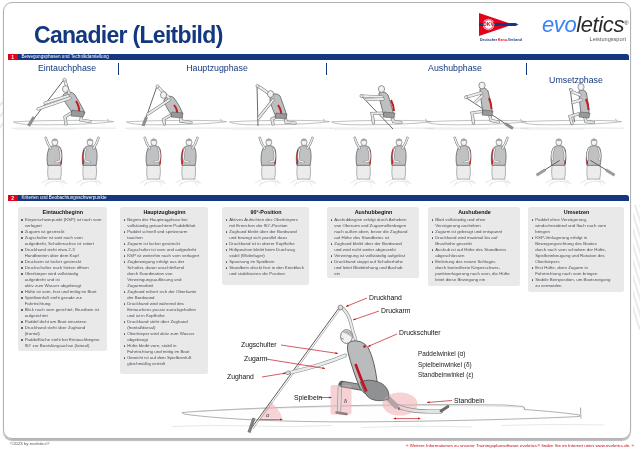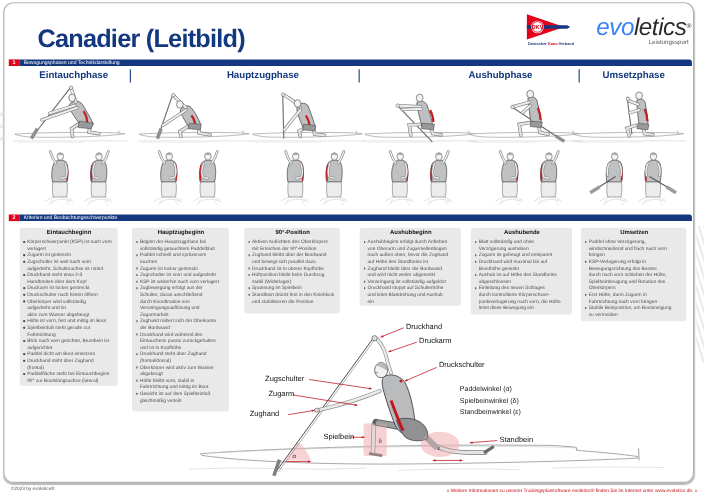--- a/index.html
+++ b/index.html
@@ -2,21 +2,21 @@
 <html><head>
 <meta charset="utf-8">
 <style>
 html,body{margin:0;padding:0;}
 body{width:640px;height:453px;background:#fff;font-family:"Liberation Sans",sans-serif;position:relative;overflow:hidden;}
 .page{position:absolute;left:3px;top:2px;width:626px;height:435px;border:1.5px solid #b2b2b2;border-radius:9px;box-shadow:0 1.5px 1px rgba(0,0,0,.28);}
 .title{position:absolute;left:10px;top:21.5px;font-size:23px;font-weight:bold;color:#14387f;letter-spacing:-0.7px;margin-left:24px;}
 .bar{position:absolute;left:8px;height:6px;display:flex;}
 .bar .num{width:9.5px;background:#e2001a;color:#fff;font-size:5px;font-weight:bold;text-align:center;line-height:6.4px;}
 .bar .lbl{background:#14387f;color:#fff;font-size:4.6px;line-height:6.4px;padding-left:4px;flex:1;border-radius:0 2.5px 0 0;}
-.phasehead{position:absolute;top:63px;font-size:8.8px;font-weight:bold;color:#14387f;transform:translateX(-50%);white-space:nowrap;}
+.phasehead{position:absolute;top:63px;font-size:8.8px;font-weight:normal;color:#14387f;transform:translateX(-50%);white-space:nowrap;}
 .pdiv{position:absolute;top:63px;width:1px;height:12px;background:#14387f;}
 .col{position:absolute;background:#e9e9e9;border-radius:2.5px;padding:1px 2px 0 3px;box-sizing:border-box;}
 .col h3{margin:1px 0 2px 0;font-size:5.4px;text-align:center;color:#111;line-height:6px;}
 .col ul{margin:0;padding:0;list-style:none;}
 .col li{font-size:4.4px;line-height:6px;color:#4a4e54;padding-left:4.2px;position:relative;margin:0;white-space:nowrap;}
 .col li:before{content:"";position:absolute;left:0.6px;top:2.4px;width:1.5px;height:1.5px;border-radius:50%;background:#4a4e54;}
 .footL{position:absolute;left:10px;top:441px;font-size:4.3px;color:#555;}
 .footR{position:absolute;right:6px;top:442.5px;font-size:4.4px;color:#c00914;}
 .lab{position:absolute;font-size:6.8px;font-weight:normal;color:#111;white-space:nowrap;}
 .wink{position:absolute;left:418px;font-size:6.4px;color:#1a1a1a;white-space:nowrap;}
@@ -38,23 +38,23 @@
 
 <div style="position:absolute;left:542px;top:12px;width:92px;text-align:left;font-style:italic;font-size:22px;letter-spacing:-0.4px;color:#2b2b2b;font-family:'Liberation Sans',sans-serif;"><span style="color:#3b82f6;">evo</span>letics<span style="font-size:6px;vertical-align:7px;">®</span></div>
 <div style="position:absolute;left:542px;top:36px;width:84px;text-align:right;font-size:5.6px;color:#575757;">Leistungssport</div>
 
 <div class="bar" style="top:53.5px;width:621px;">
     <div class="num">1</div>
     <div class="lbl">Bewegungsphasen und Technikdarstellung</div>
   </div>
 
 <div class="phasehead" style="left:67px;">Eintauchphase</div>
-<div class="phasehead" style="left:217px;margin-left:22px;">Hauptzugphase</div>
+<div class="phasehead" style="left:217px;">Hauptzugphase</div>
 <div class="phasehead" style="left:419px;margin-left:36px;">Aushubphase</div>
-<div class="phasehead" style="left:576px;">Umsetzphase</div>
+<div class="phasehead" style="left:576px;margin-top:12px;">Umsetzphase</div>
 <div class="pdiv" style="left:118px;"></div>
 <div class="pdiv" style="left:326px;"></div>
 <div class="pdiv" style="left:526px;"></div>
 
 <div class="bar" style="top:195px;width:621px;">
     <div class="num">2</div>
     <div class="lbl">Kriterien und Beobachtungsschwerpunkte</div>
   </div>
 
 <div class="col" style="left:17.5px;top:207px;width:89.5px;height:144px;">

